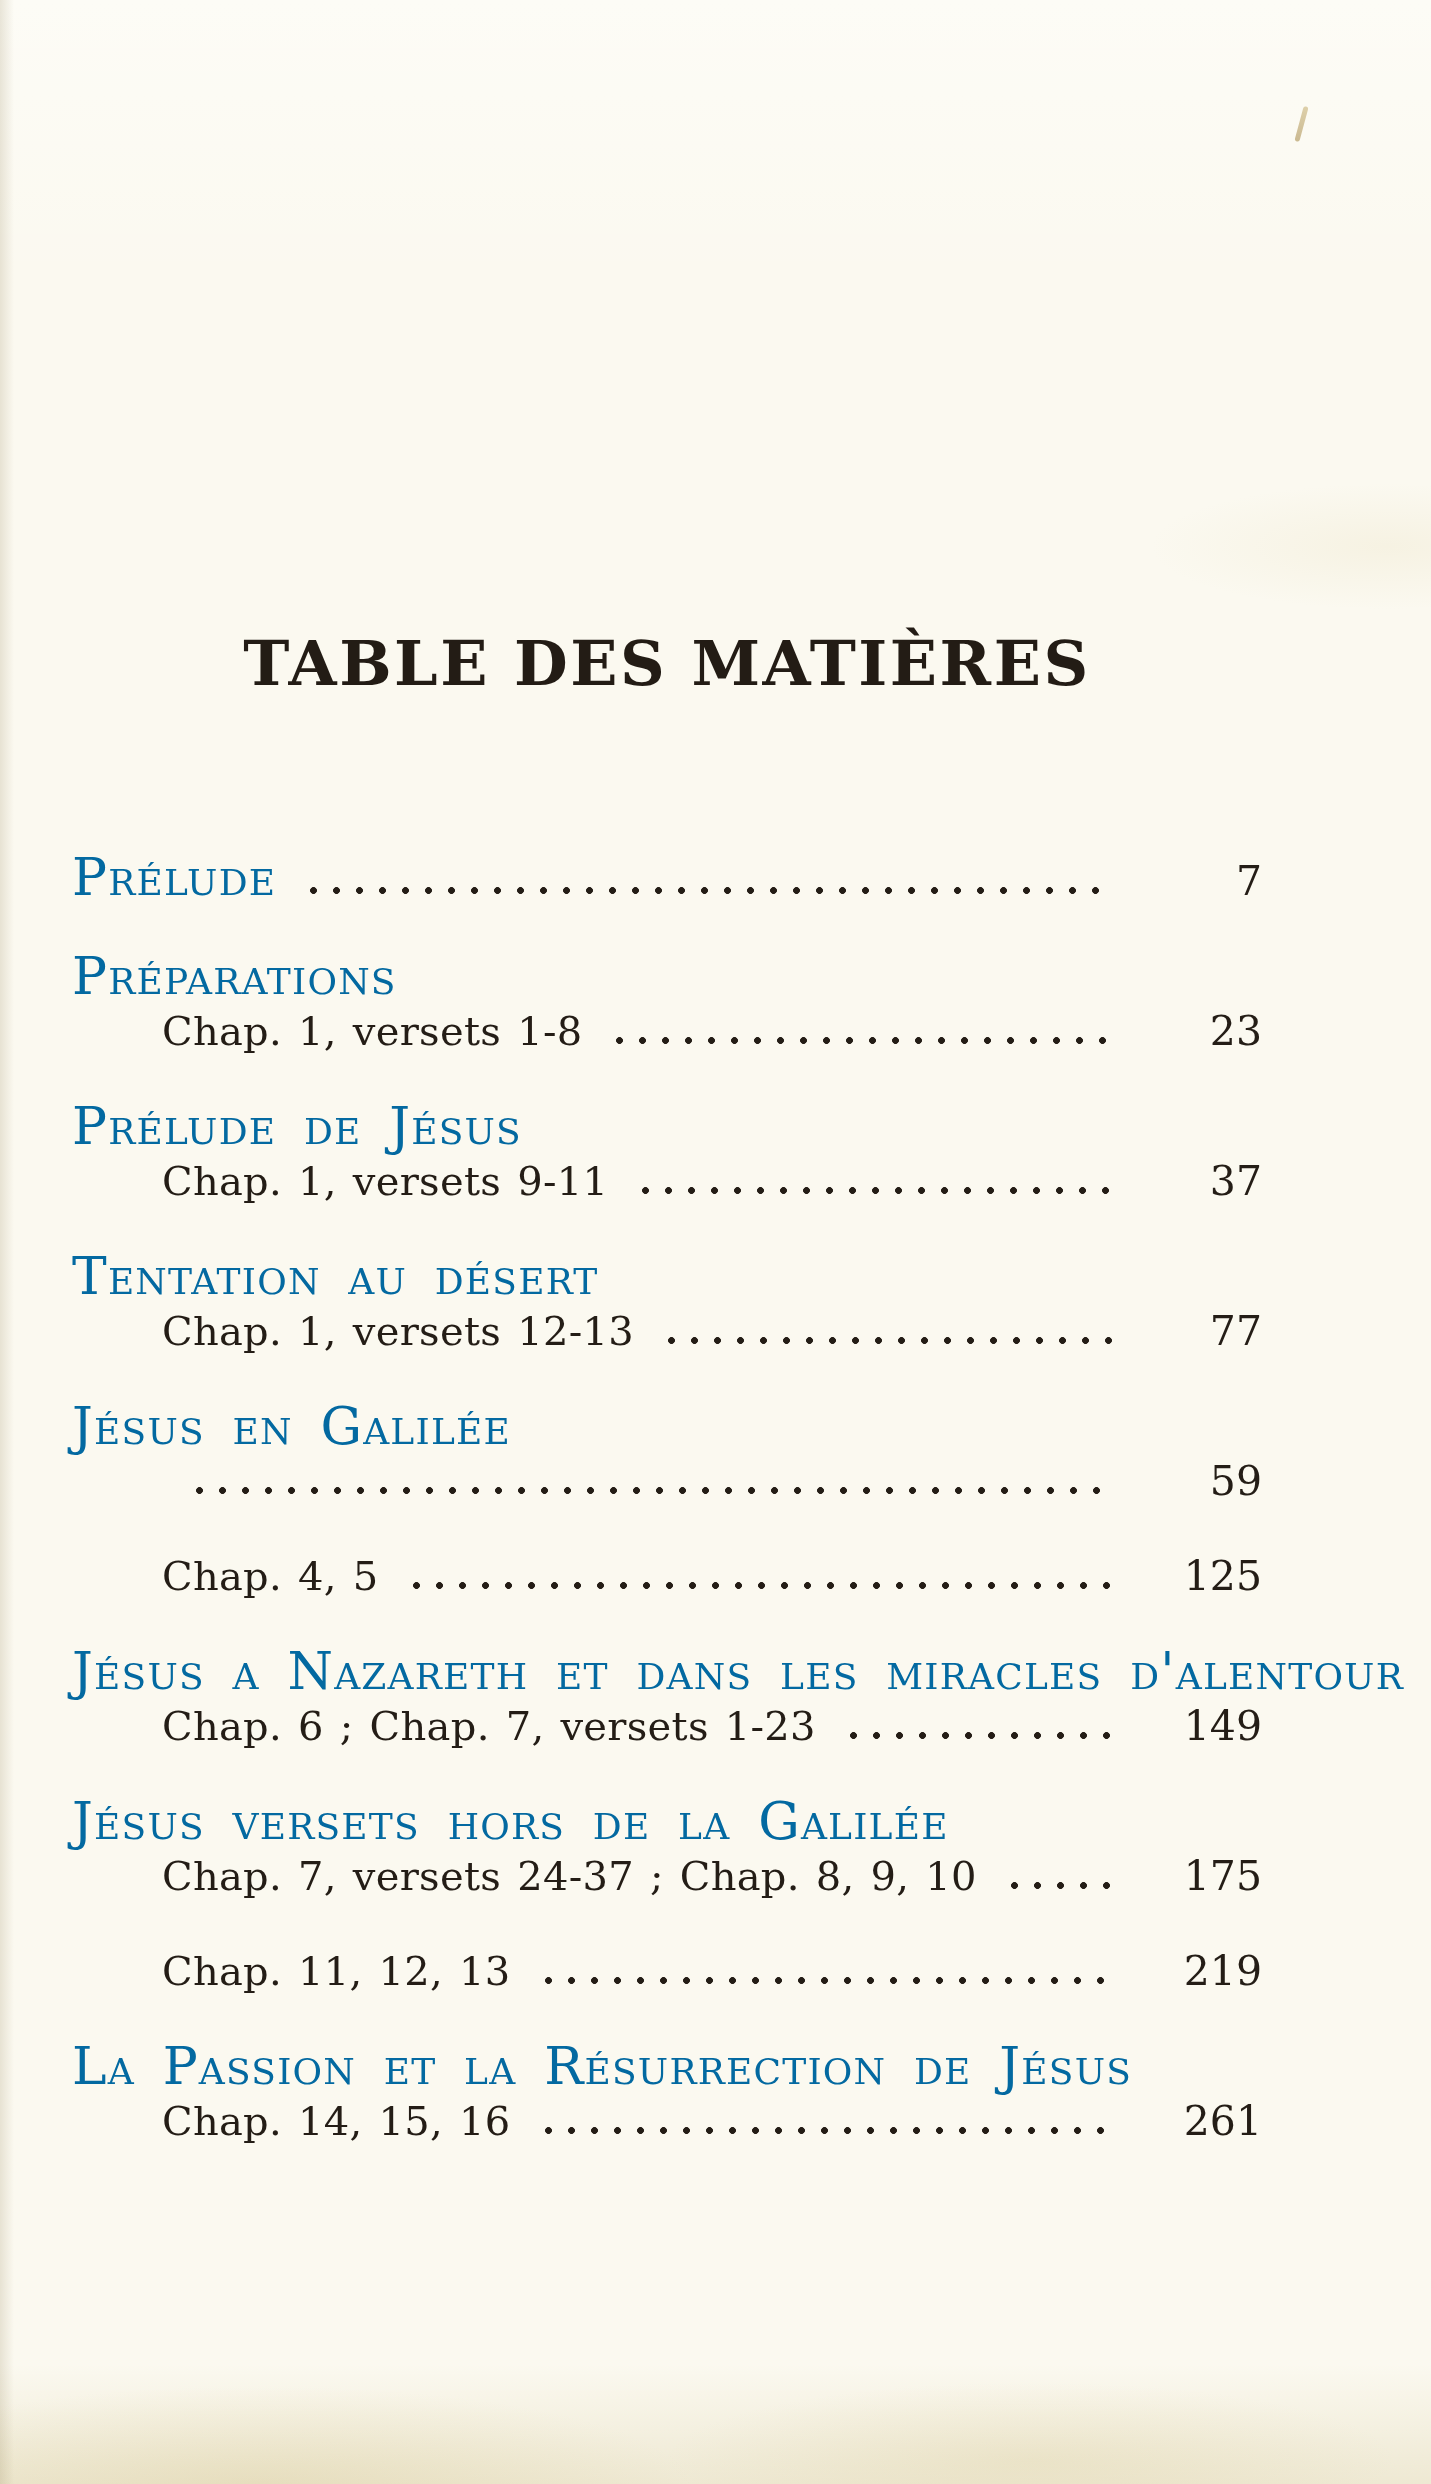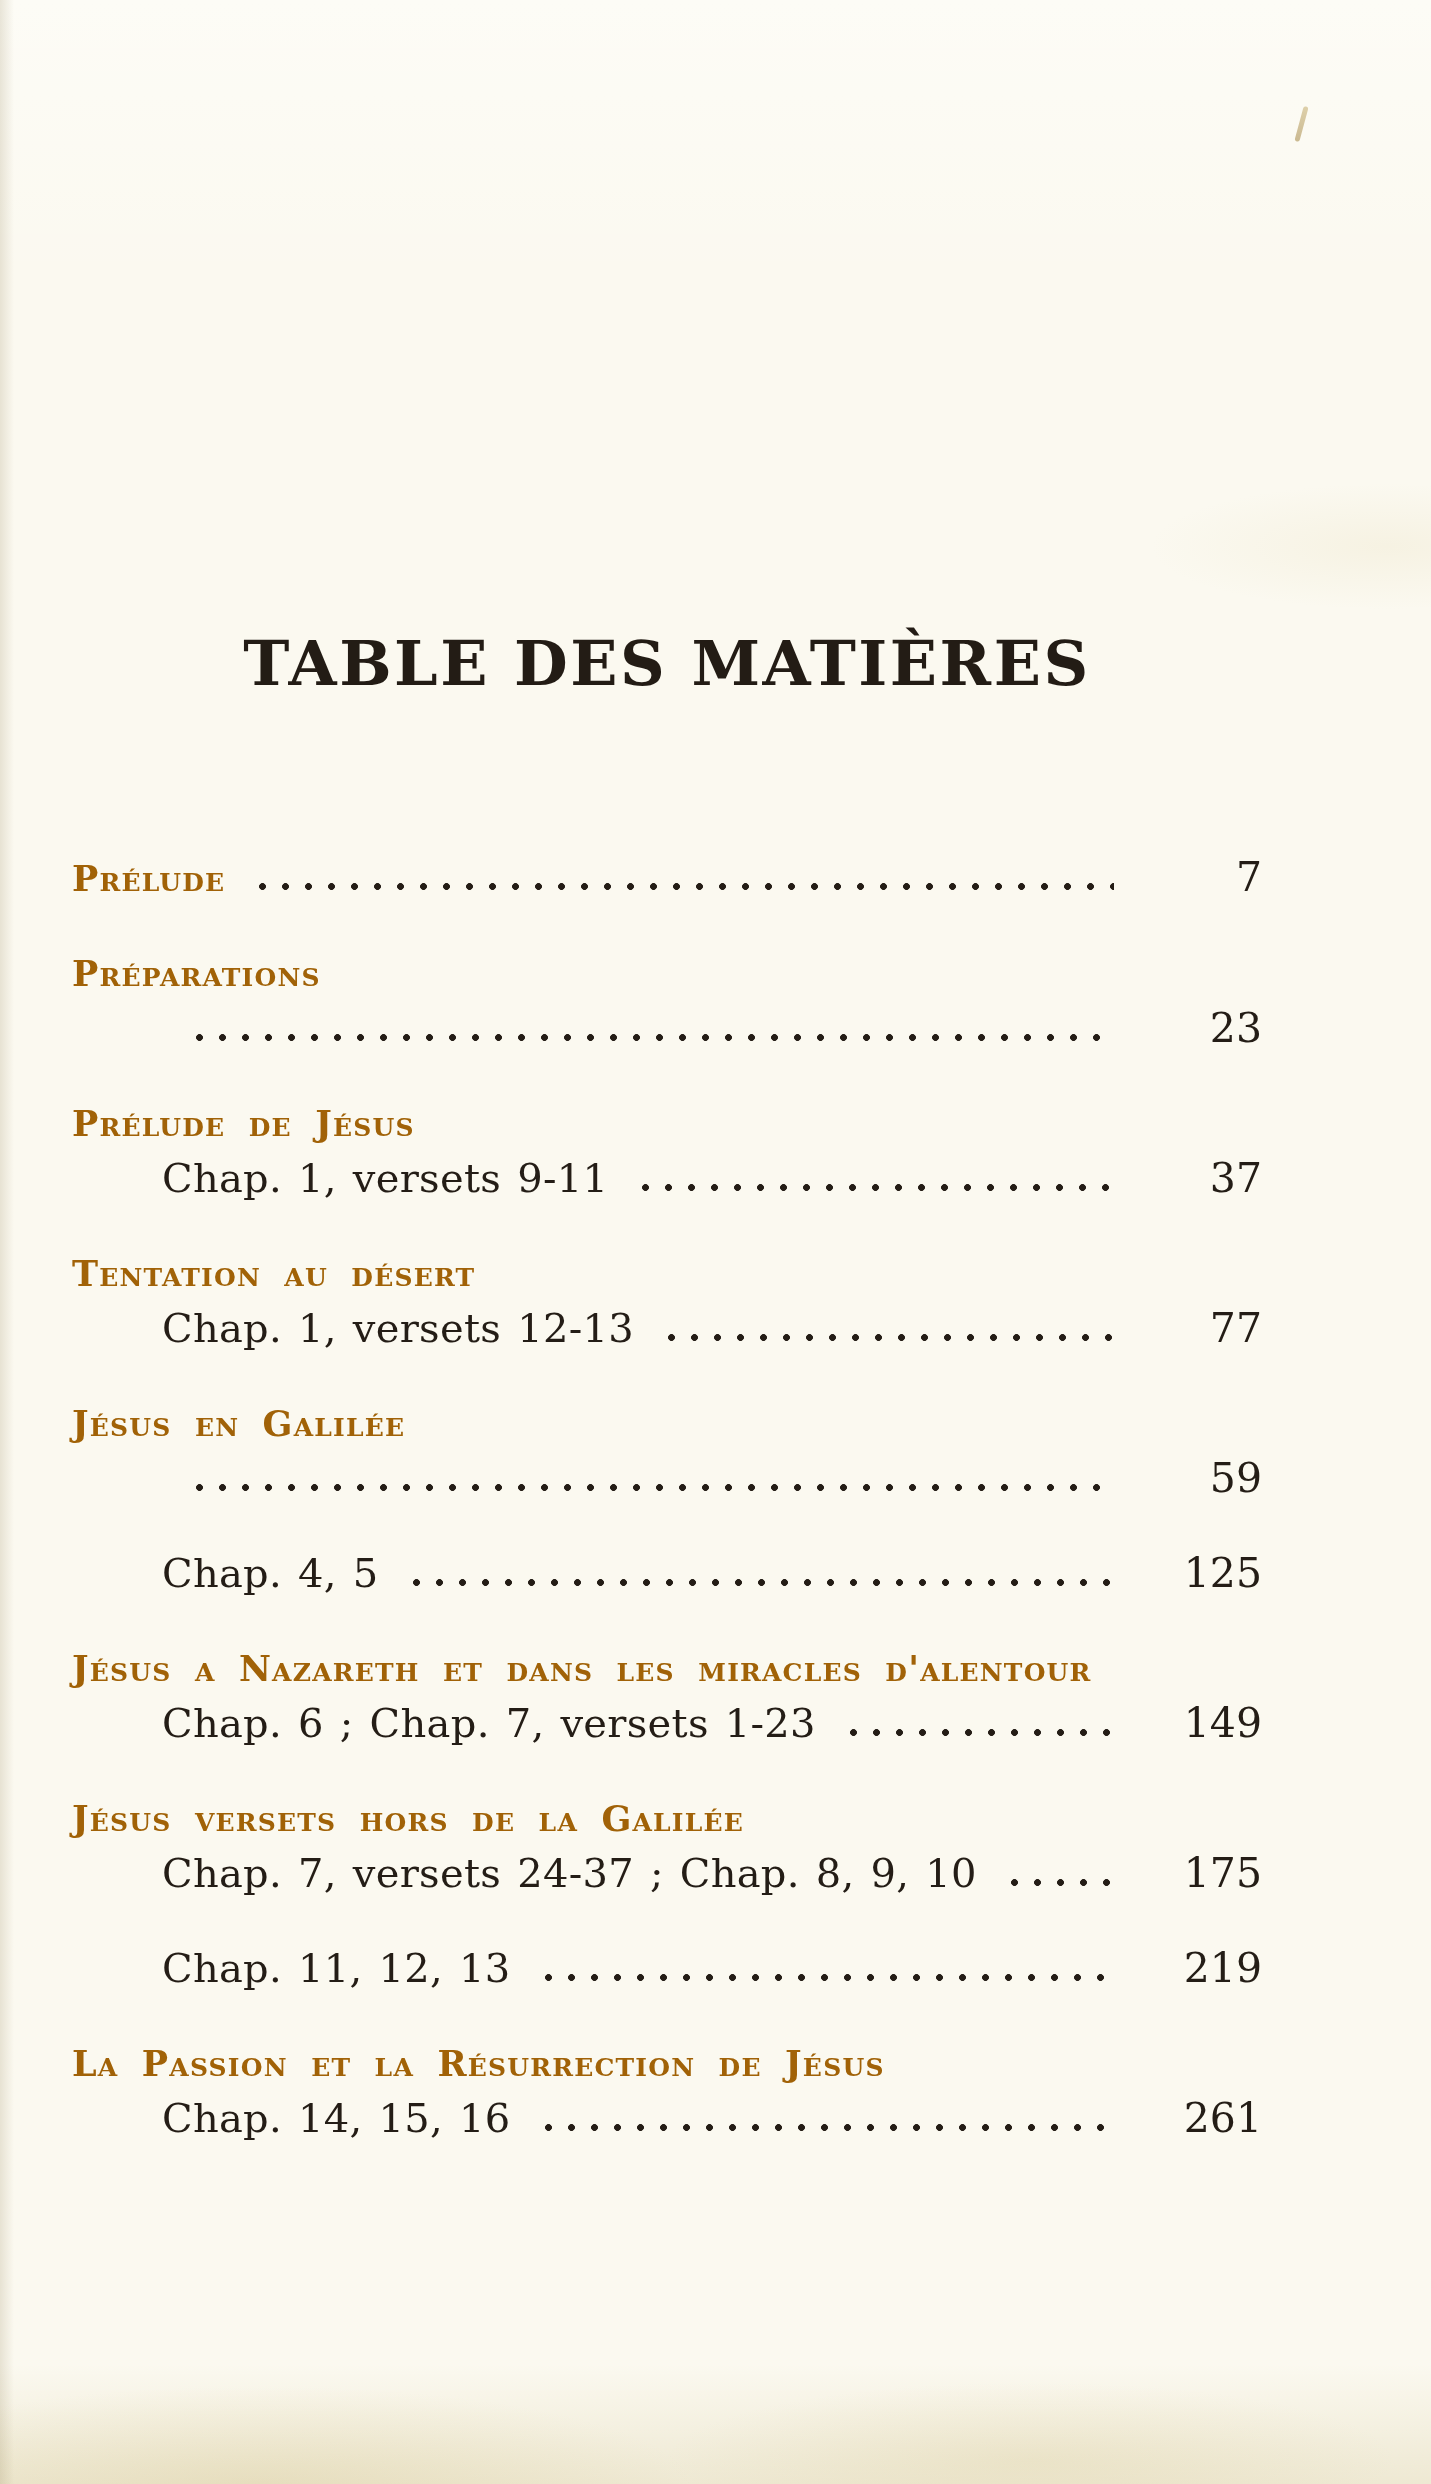--- a/index.html
+++ b/index.html
@@ -58,25 +58,24 @@
     margin-bottom: 40px;
   }
   .row {
     display: flex;
     align-items: baseline;
     line-height: 55px;
     white-space: nowrap;
   }
   .heading {
     font-variant: small-caps;
-    font-size: 35px;
+    font-size: 52px;
     letter-spacing: 1.2px;
     word-spacing: 10px;
-    color: #a16207;
-    font-weight: bold;
+    color: #0369a1;
   }
   .chap-row {
     padding-left: 90px;
   }
   .chap {
     font-size: 40px;
     letter-spacing: 0.3px;
     word-spacing: 3px;
   }
   .leader {
@@ -112,20 +111,21 @@
     </div>
 
   </div>
 
   <div class="toc-entry">
     <div class="row heading-row">
       <span class="heading">Préparations</span>
 
     </div>
     <div class="row chap-row">
+      <span class="chap">Chap. 1, versets 1-8</span>
       <span class="leader"></span>
       <span class="pagenum">23</span>
     </div>
   </div>
 
   <div class="toc-entry">
     <div class="row heading-row">
       <span class="heading">Prélude de Jésus</span>
 
     </div>

